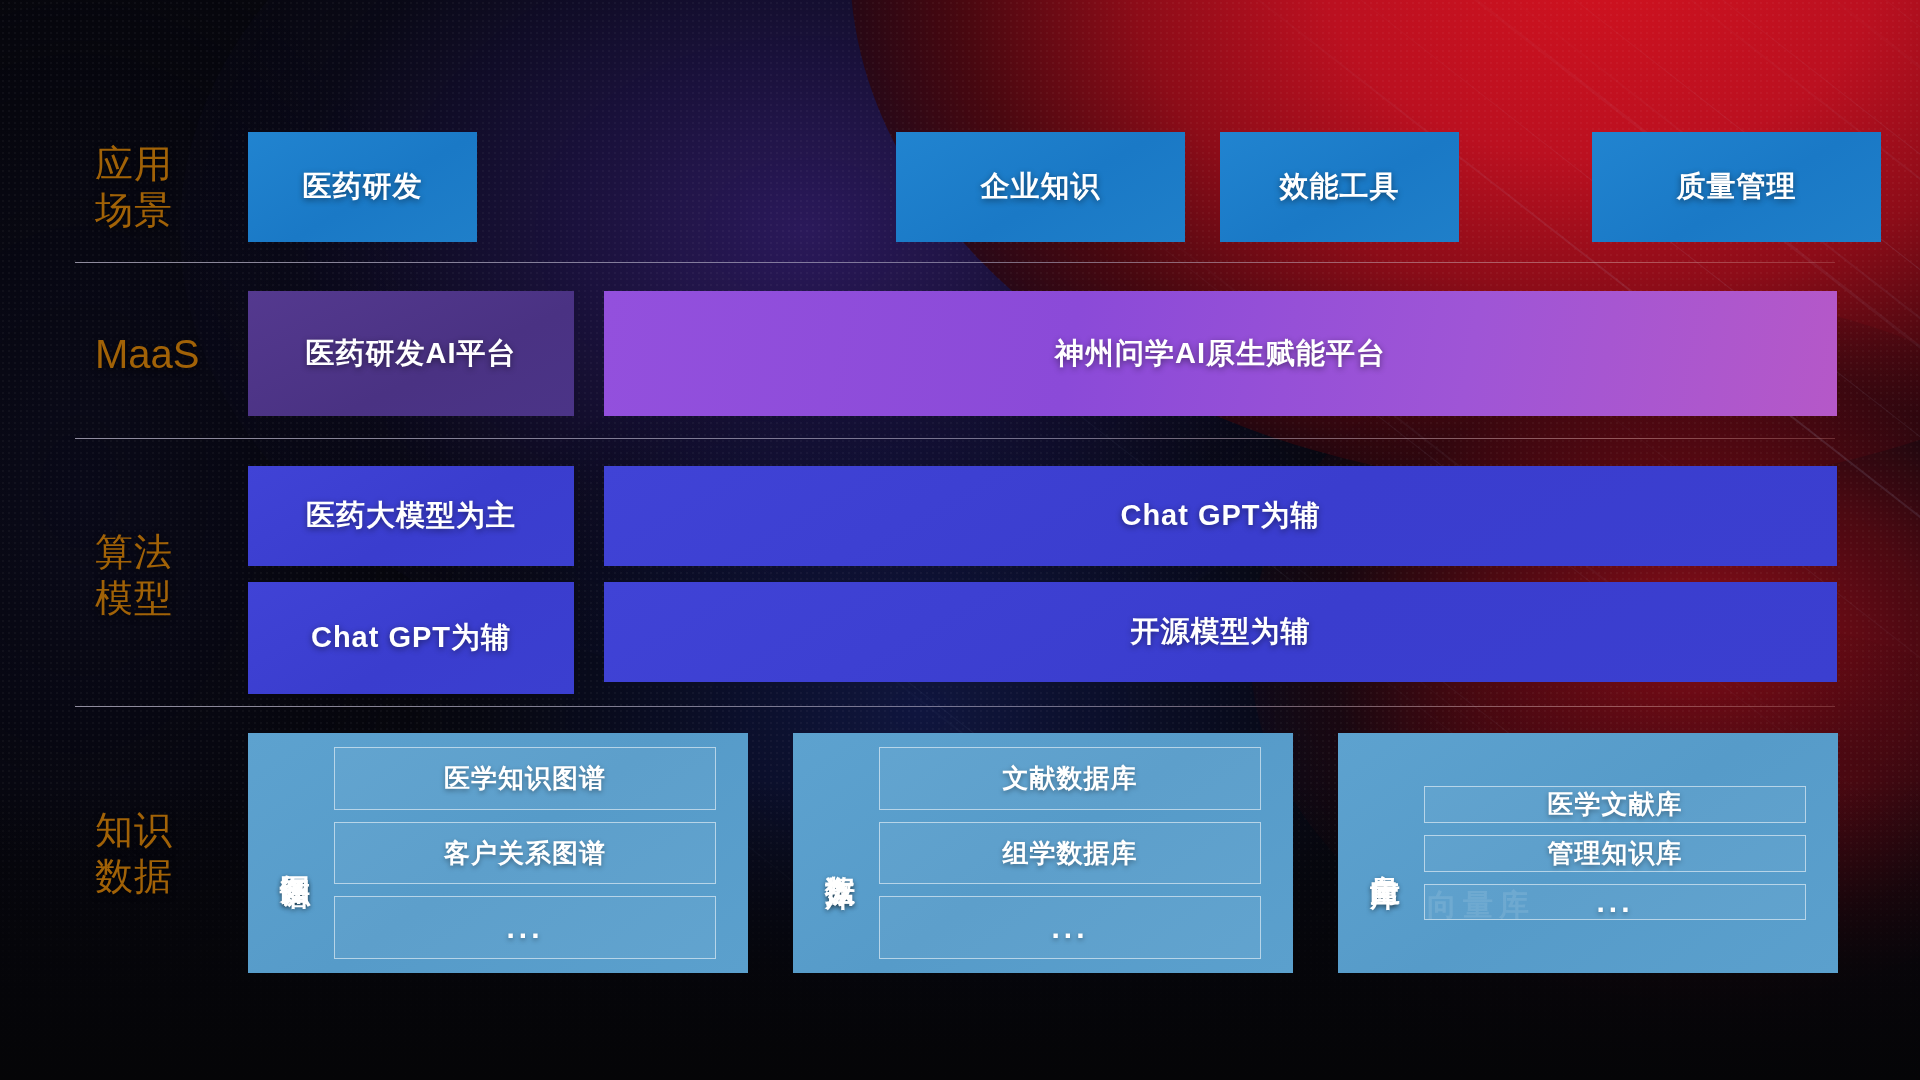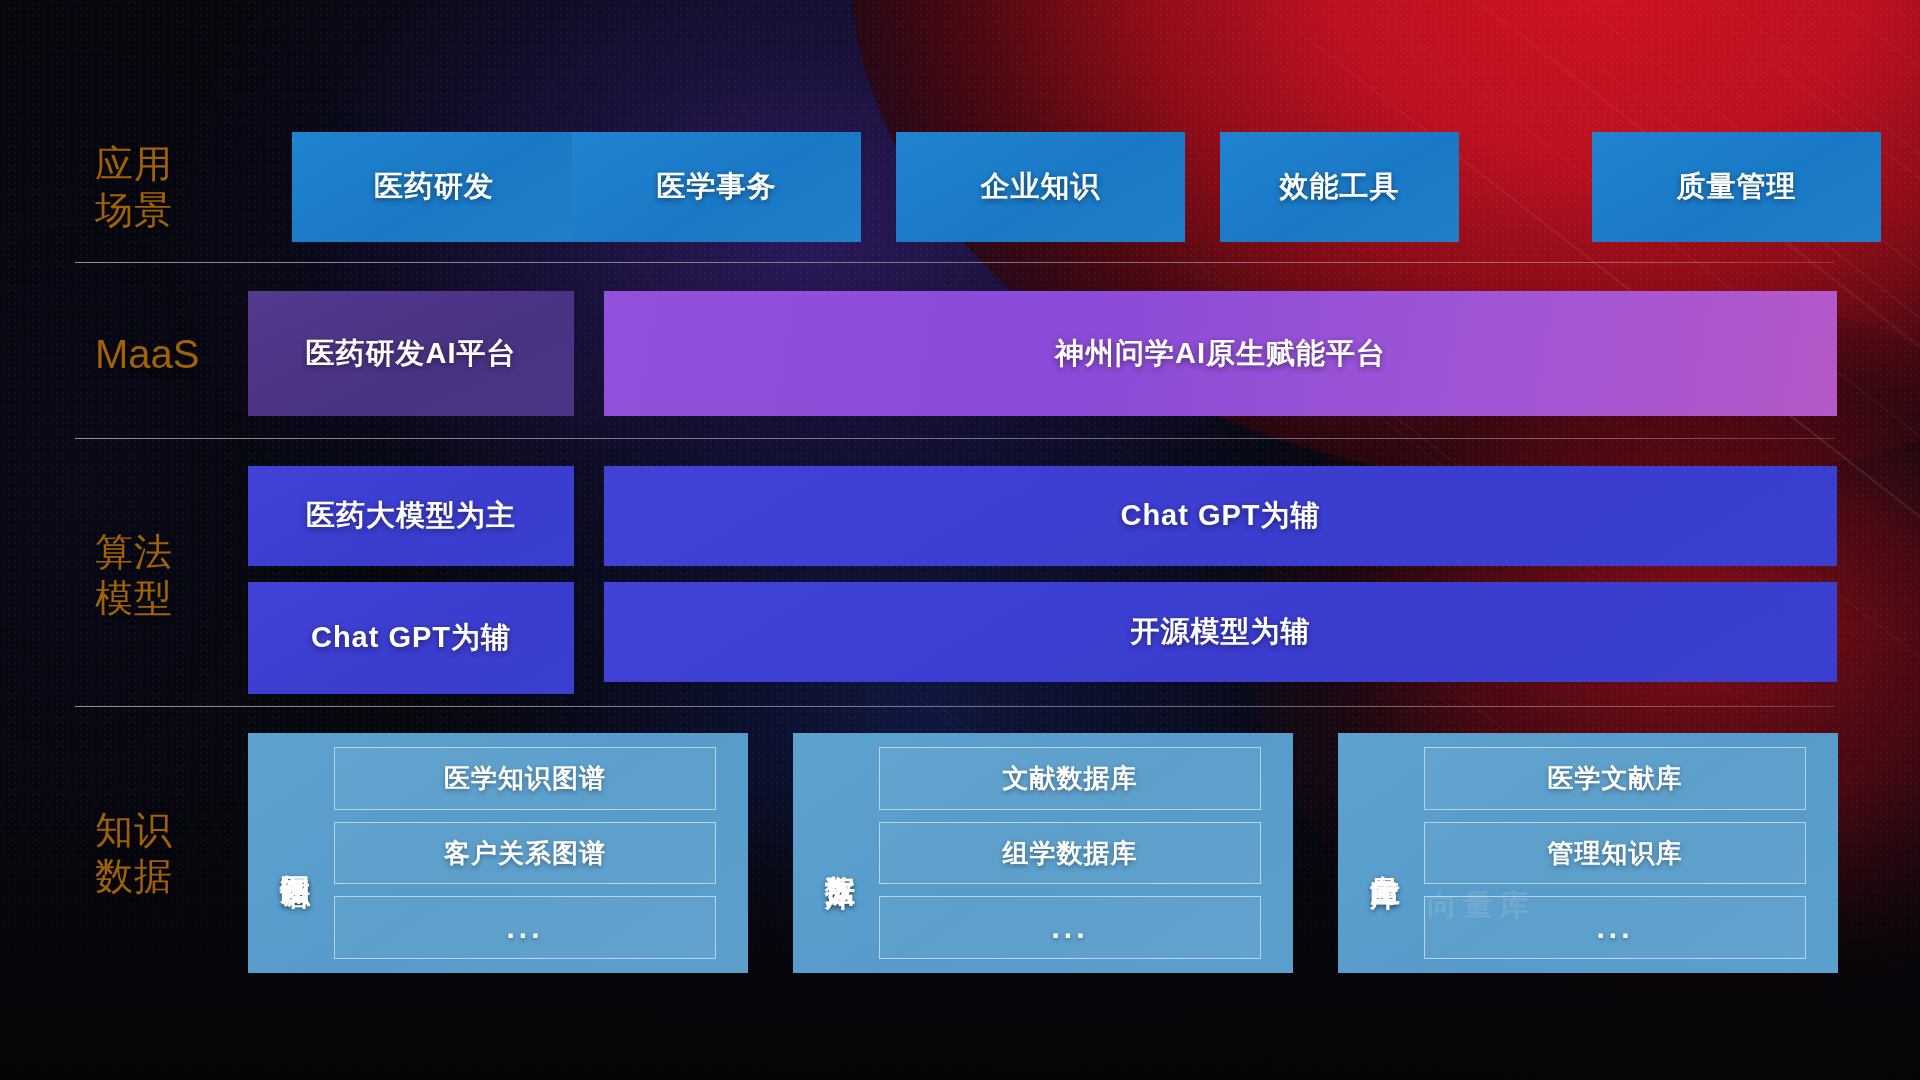--- a/index.html
+++ b/index.html
@@ -195,22 +195,21 @@
     </div>
   <div id="dots"></div>
   <div class="glow-bottomfade"></div>
 </div>
 
 <div id="stage">
 
   <div class="row-label" style="top:132px;height:110px;display:flex;align-items:center;">应用
 场景</div>
 
-  <div class="card scn" style="left:248px;top:132px;width:284px;height:110px;margin-left:44px;">医药研发</div>
-  <div class="card scn" style="left:572px;top:132px;width:289px;height:110px;">医学事务</div>
+  <div class="card scn" style="left:248px;top:132px;width:229px;height:110px;">医药研发</div>
   <div class="card scn" style="left:896px;top:132px;width:289px;height:110px;">企业知识</div>
   <div class="card scn" style="left:1220px;top:132px;width:239px;height:110px;">效能工具</div>
   <div class="card scn" style="left:1548px;top:132px;width:289px;height:110px;margin-left:44px;">质量管理</div>
 
   <div class="divider" style="top:262px;"></div>
 
   <div class="row-label latin" style="top:291px;height:125px;display:flex;align-items:center;">MaaS</div>
 
   <div class="card maas-left" style="left:248px;top:291px;width:326px;height:125px;">医药研发AI平台</div>
   <div class="card maas-main" style="left:604px;top:291px;width:1233px;height:125px;">神州问学AI原生赋能平台</div>
@@ -241,21 +240,21 @@
 
   <div class="kgroup" style="left:793px;top:733px;width:500px;height:240px;">
     <div class="kgroup-title">数据库</div>
     <div class="kgroup-items">
       <div class="kitem">文献数据库</div>
       <div class="kitem">组学数据库</div>
       <div class="kitem ellipsis">...</div>
     </div>
   </div>
 
-  <div class="kgroup" style="left:1338px;top:733px;width:500px;height:240px;">
+  <div class="kgroup" style="left:1338px;top:733px;width:500px;height:240px;align-items:center;">
     <div class="kgroup-title">向量库</div>
     <div class="kgroup-items">
       <div class="kitem">医学文献库</div>
       <div class="kitem">管理知识库</div>
       <div class="kitem ellipsis">...</div>
     </div>
   </div>
 
   <div class="watermark" style="left:1427px;top:885px;">向量库</div>
 

